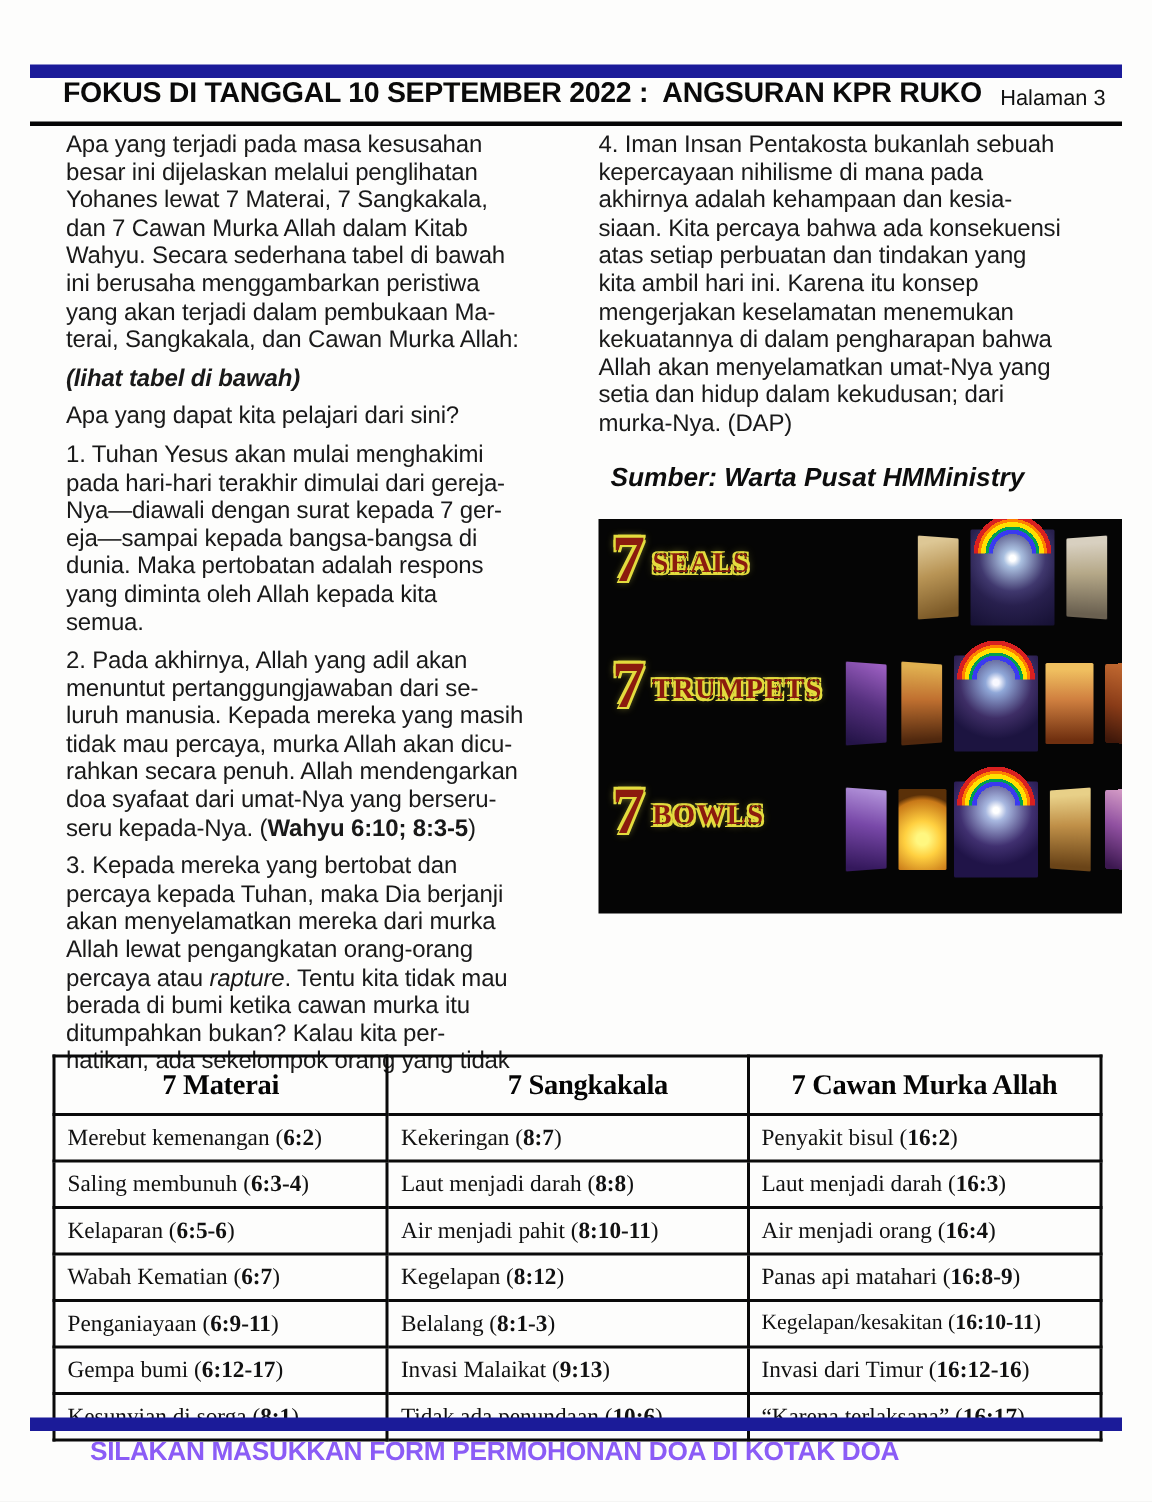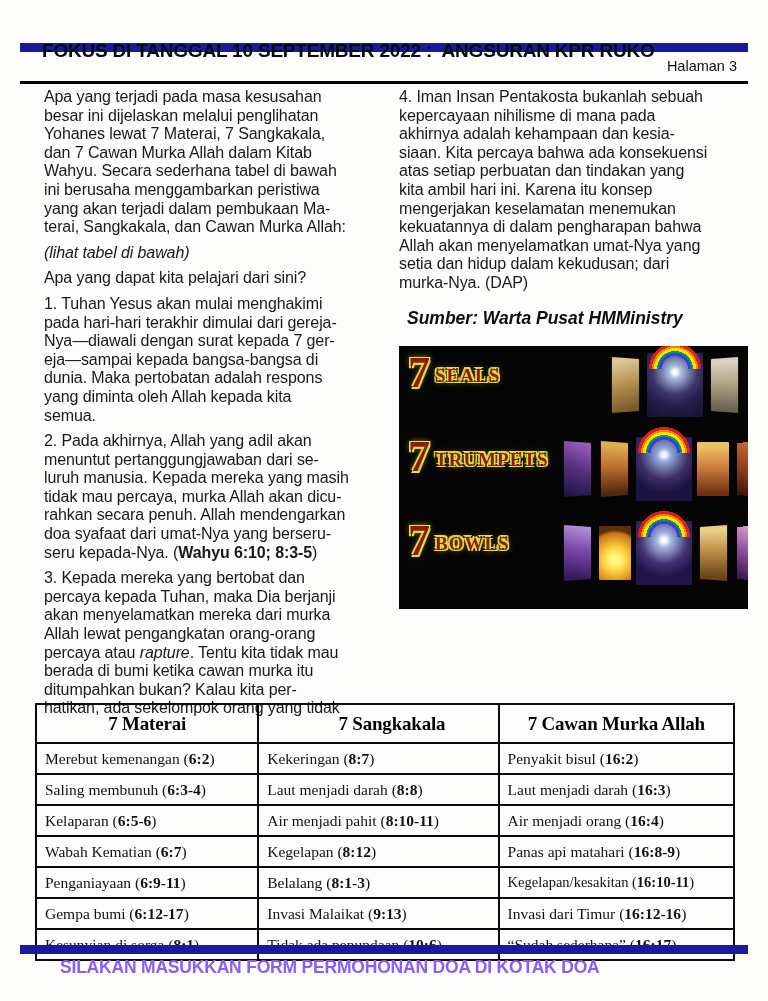--- a/index.html
+++ b/index.html
@@ -10,21 +10,21 @@
     background:#fdfdfc;
     margin:0 auto;
     overflow:hidden;
     font-family:"Liberation Sans",sans-serif;
     color:#191919;
   }
   .bar{position:absolute;left:20px;width:728px;height:9px;background:#1b1b99;}
   .bar.top{top:43px;}
   .bar.bottom{top:945px;}
   .page-title{
-    position:absolute;left:42px;top:40px;
+    position:absolute;left:42px;top:52px;
     font-size:19px;font-weight:bold;letter-spacing:-0.2px;
     white-space:pre;color:#0a0a0a;
   }
   .page-number{
     position:absolute;right:31px;top:58px;
     font-size:14.5px;color:#111;
   }
   .header-rule{position:absolute;left:20px;top:81px;width:728px;height:2.5px;background:#050505;}
 
   .columns{
@@ -33,21 +33,21 @@
   }
   .col-left{width:341px;}
   .col-right{width:346px;}
   .col p{
     margin:0 0 7px 0;
     font-size:16px;line-height:18.6px;
     white-space:pre-line;
     letter-spacing:-0.1px;
   }
   .col p b{font-weight:bold;}
-  .note{font-weight:normal;font-style:italic;font-size:16.5px;}
+  .note{font-weight:bold;font-style:italic;font-size:16.5px;}
   .source-line{
     font-weight:bold;font-style:italic;font-size:17.5px;
     margin:15px 0 0 8px;color:#0d0d0d;
   }
 
   
   .poster{
     position:relative;
     width:349px;height:263px;
     background:#050505;
@@ -274,21 +274,21 @@
         <td style="font-size:14.5px"><span>Kegelapan/kesakitan (</span><b>16:10-11</b><span>)</span></td>
       </tr>
       <tr>
         <td><span>Gempa bumi (</span><b>6:12-17</b><span>)</span></td>
         <td><span>Invasi Malaikat (</span><b>9:13</b><span>)</span></td>
         <td><span>Invasi dari Timur (</span><b>16:12-16</b><span>)</span></td>
       </tr>
       <tr>
         <td><span>Kesunyian di sorga (</span><b>8:1</b><span>)</span></td>
         <td><span>Tidak ada penundaan (</span><b>10:6</b><span>)</span></td>
-        <td><span>“Sudah sederhana” (</span><b>16:17</b><span>)</span></td>
+        <td><span>“Karena terlaksana” (</span><b>16:17</b><span>)</span></td>
       </tr>
     </tbody>
   </table>
 
   <div class="bar bottom"></div>
   <div class="footer-line">SILAKAN MASUKKAN FORM PERMOHONAN DOA DI KOTAK DOA</div>
 
 </div>
 
 </body></html>

